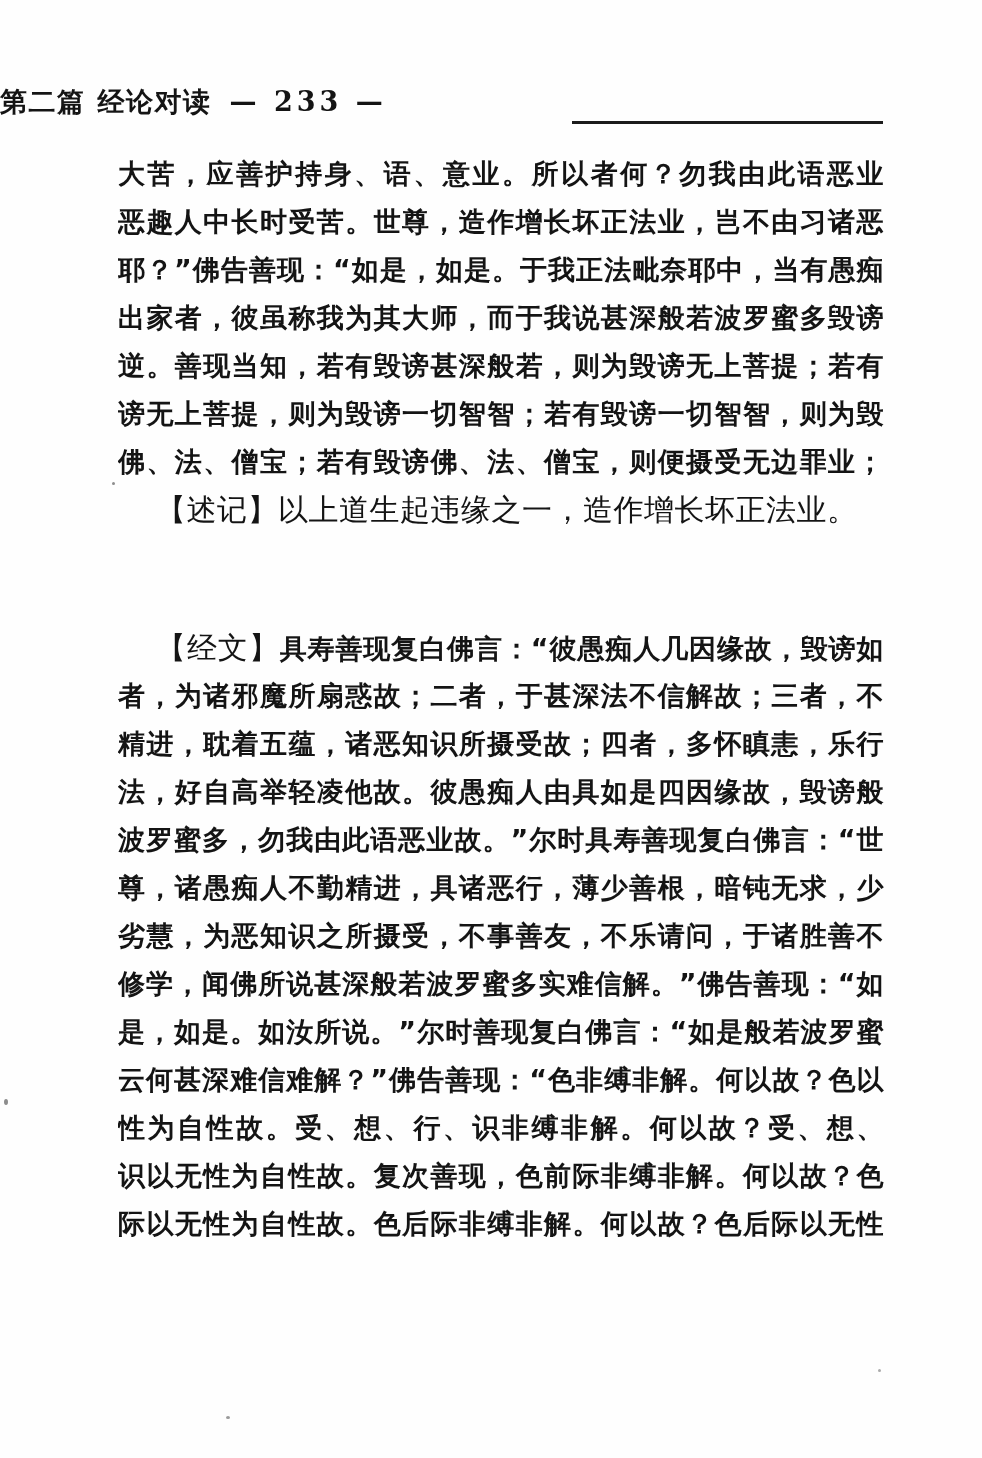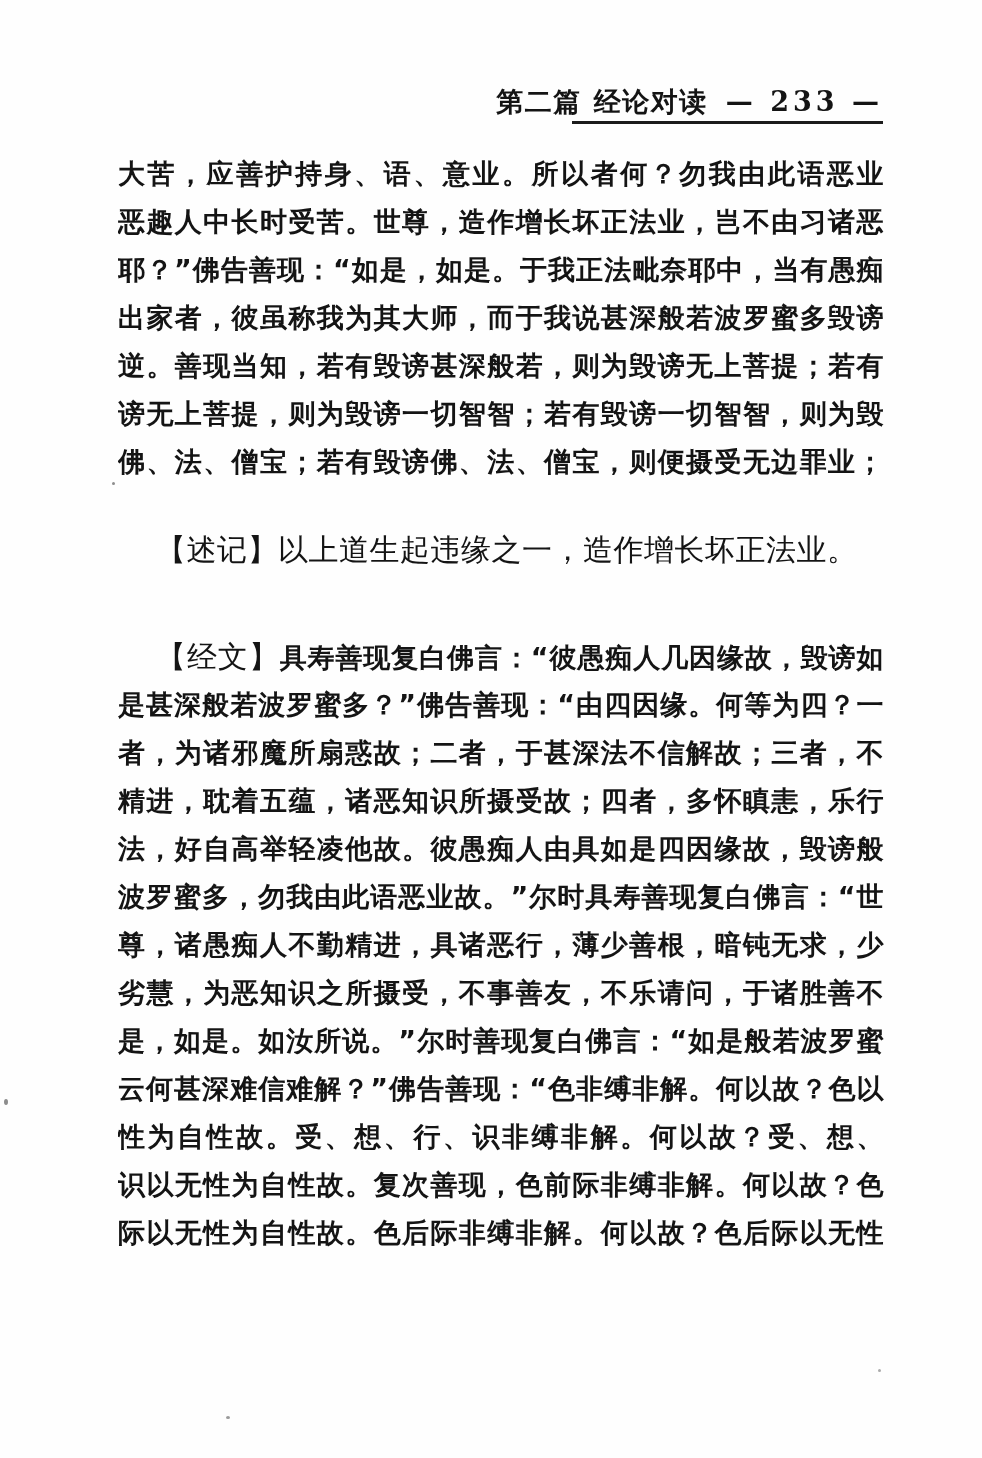--- a/index.html
+++ b/index.html
@@ -12,21 +12,21 @@
   }
   .page {
     position: absolute; inset: 0;
     background: #fefefe;
     color: #161616;
   }
   
   .running-header {
     position: absolute;
     top: 84px; left: 0; width: 883px;
-    text-align: right;
+    text-align: left;
     white-space: nowrap;
     font-family: "DejaVu Serif", "Liberation Serif", serif;
     font-weight: 700;
     font-size: 27px;
     letter-spacing: 1.5px;
     color: #141414;
   }
   .running-header .ht { margin-left: 12px; }
   .running-header .hp { margin-left: 18px; letter-spacing: 4px; }
   .header-rule {
@@ -35,42 +35,41 @@
     width: 311px; height: 2.5px;
     background: #1c1c1c;
   }
   
   .content {
     position: absolute;
     left: 118px; top: 150px;
     width: 766px;
   }
   .block { margin: 0; }
-  .block[data-name="jingwen-sutra"] { margin-top: 59px; }
+  .block[data-name="jingwen-sutra"] { margin-top: 90px; }
   .line {
     height: 48px;
     line-height: 48px;
     font-size: 27px;
     text-align: justify;
     overflow: hidden;
     color: #141414;
   }
   .line.flush { text-align-last: justify; }
   .line.indent { text-indent: 38px; }
   .block.sutra .line {
     font-family: "DejaVu Sans", "Liberation Sans", sans-serif;
     font-weight: 700;
     letter-spacing: 0.5px;
   }
   .block.note .line {
     font-family: "DejaVu Serif", "Liberation Serif", serif;
     font-weight: 400;
     font-size: 30px;
     letter-spacing: 0.5px;
-    margin-top: 40px;
   }
   .line .label {
     font-family: "DejaVu Serif", "Liberation Serif", serif;
     font-weight: 500;
     font-size: 30px;
   }
   
   .speck {
     position: absolute;
     background: #8d8d8d;
@@ -99,27 +98,27 @@
         <div class="line flush" data-name="text-line">出家者，彼虽称我为其大师，而于我说甚深般若波罗蜜多毁谤拒</div>
         <div class="line flush" data-name="text-line">逆。善现当知，若有毁谤甚深般若，则为毁谤无上菩提；若有毁</div>
         <div class="line flush" data-name="text-line">谤无上菩提，则为毁谤一切智智；若有毁谤一切智智，则为毁谤</div>
         <div class="line flush" data-name="text-line">佛、法、僧宝；若有毁谤佛、法、僧宝，则便摄受无边罪业；若</div>
       </div>
       <div class="block note" data-name="shuji-commentary">
         <div class="line indent" data-name="text-line"><span class="label" data-name="bracket-label">【述记】</span>以上道生起违缘之一，造作增长坏正法业。</div>
       </div>
       <div class="block sutra" data-name="jingwen-sutra">
         <div class="line indent flush" data-name="text-line"><span class="label" data-name="bracket-label">【经文】</span>具寿善现复白佛言：“彼愚痴人几因缘故，毁谤如</div>
-        <div class="line flush" data-name="text-line">是甚深般若波罗蜜多？”佛告善现：“由四因缘。何等为四？一</div>
         <div class="line flush" data-name="text-line">者，为诸邪魔所扇惑故；二者，于甚深法不信解故；三者，不勤</div>
         <div class="line flush" data-name="text-line">精进，耽着五蕴，诸恶知识所摄受故；四者，多怀瞋恚，乐行恶</div>
         <div class="line flush" data-name="text-line">法，好自高举轻凌他故。彼愚痴人由具如是四因缘故，毁谤般若</div>
         <div class="line flush" data-name="text-line">波罗蜜多，勿我由此语恶业故。”尔时具寿善现复白佛言：“世</div>
         <div class="line flush" data-name="text-line">尊，诸愚痴人不勤精进，具诸恶行，薄少善根，暗钝无求，少闻</div>
         <div class="line flush" data-name="text-line">劣慧，为恶知识之所摄受，不事善友，不乐请问，于诸胜善不勤</div>
+        <div class="line flush" data-name="text-line">修学，闻佛所说甚深般若波罗蜜多实难信解。”佛告善现：“如</div>
         <div class="line flush" data-name="text-line">是，如是。如汝所说。”尔时善现复白佛言：“如是般若波罗蜜多</div>
         <div class="line flush" data-name="text-line">云何甚深难信难解？”佛告善现：“色非缚非解。何以故？色以无</div>
         <div class="line flush" data-name="text-line">性为自性故。受、想、行、识非缚非解。何以故？受、想、行、</div>
         <div class="line flush" data-name="text-line">识以无性为自性故。复次善现，色前际非缚非解。何以故？色前</div>
         <div class="line flush" data-name="text-line">际以无性为自性故。色后际非缚非解。何以故？色后际以无性为</div>
       </div>
     </div>
 
   <div class="speck s1" data-name="scan-speck"></div>
   <div class="speck s2" data-name="scan-speck"></div>

